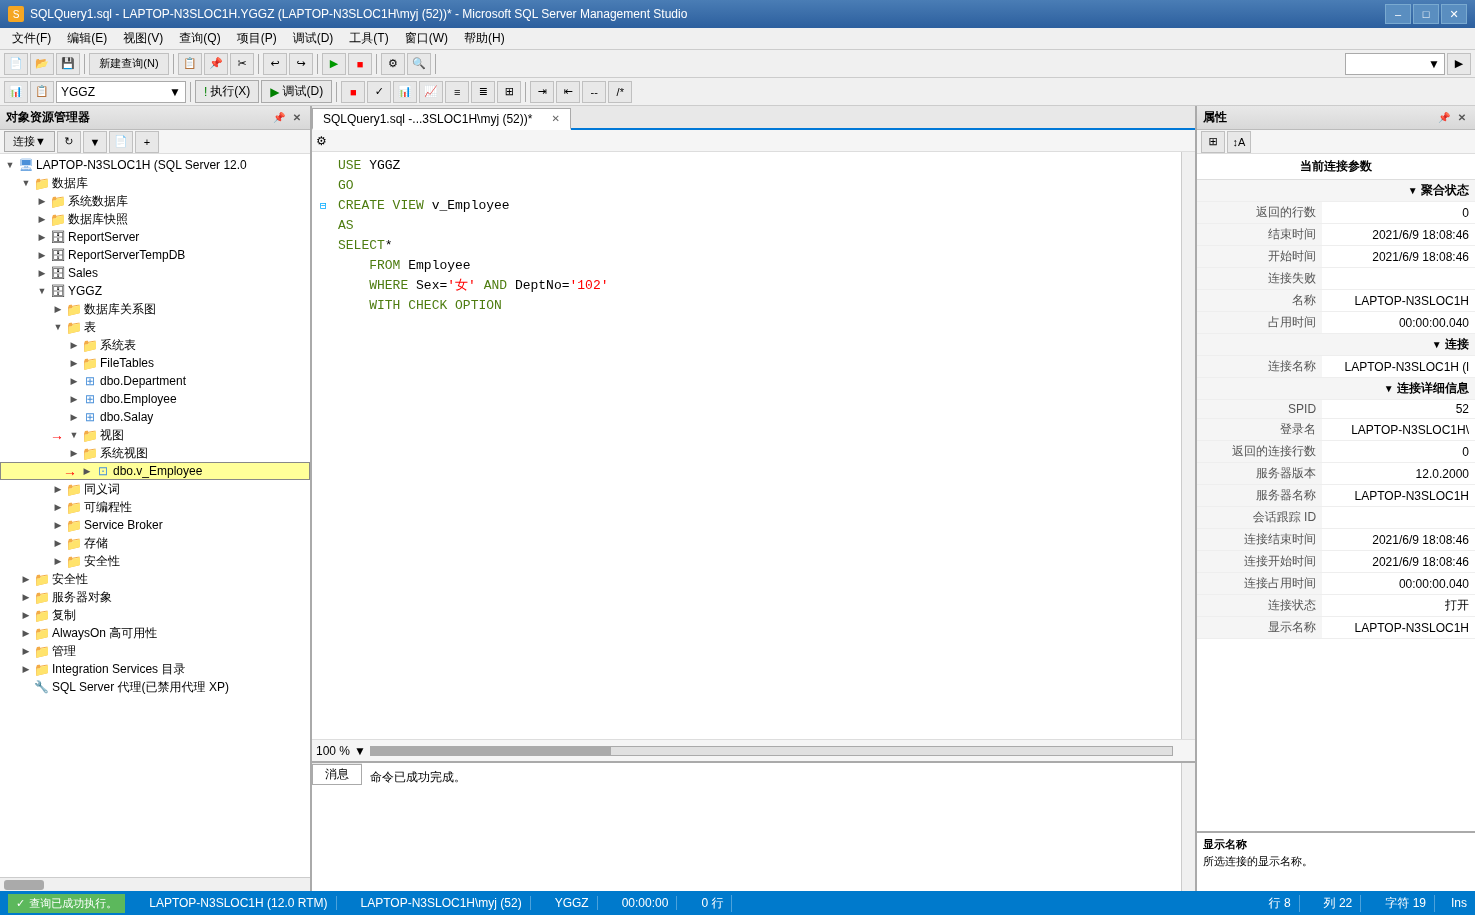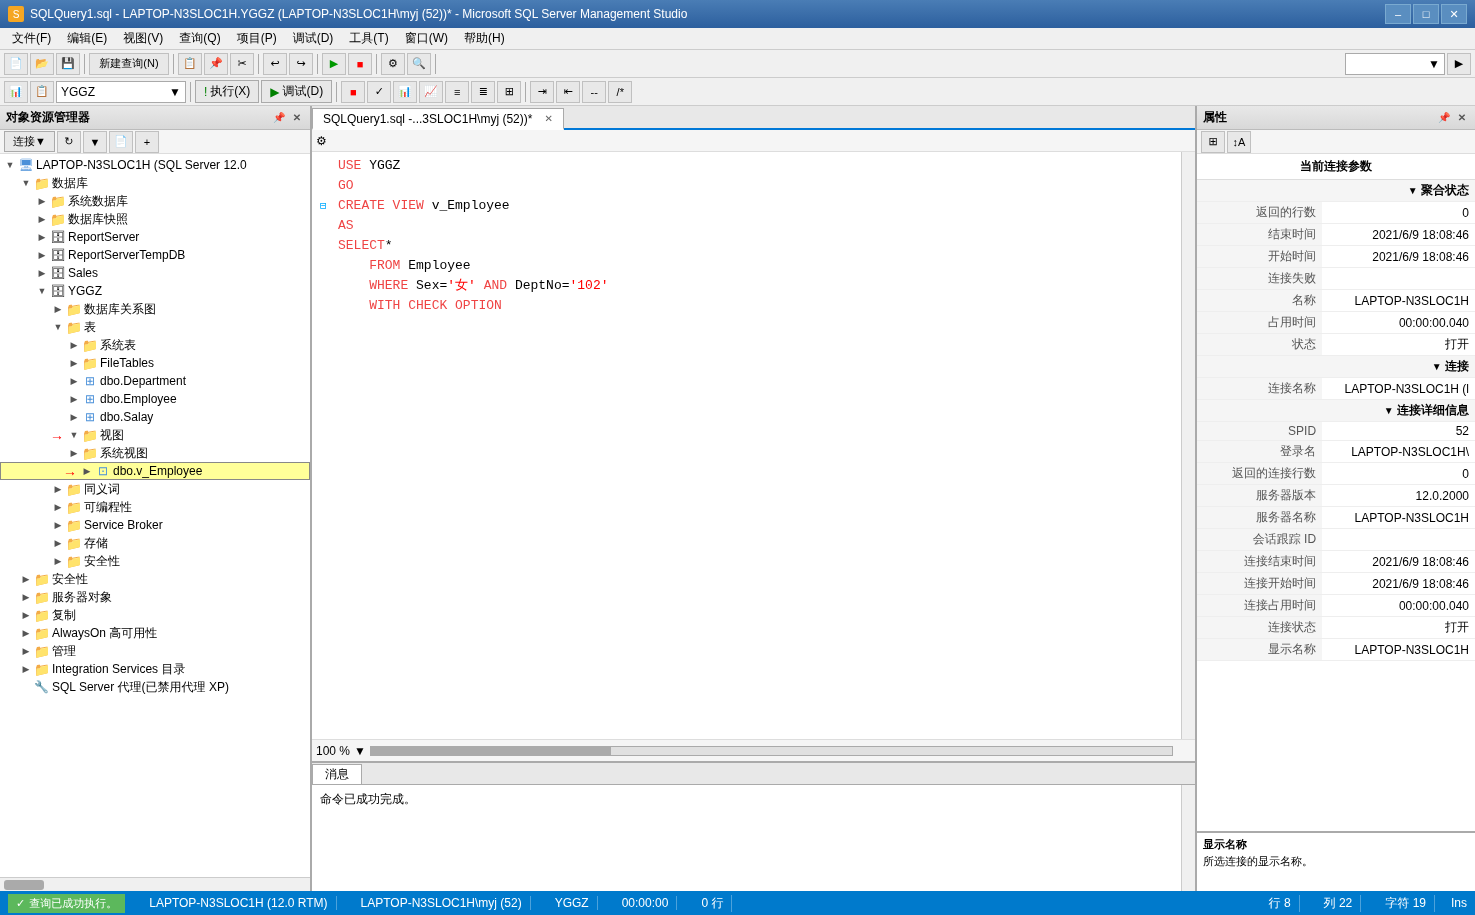--- a/index.html
+++ b/index.html
@@ -149,21 +149,21 @@
       align-items: flex-end;
       border-bottom: 2px solid #0078d7;
     }
     .tab {
       padding: 3px 10px;
       font-size: 12px;
       background: #d0d0d0;
       border: 1px solid #aaa;
       border-bottom: none;
       cursor: pointer;
-      display: flex; align-items: center; gap: 12px;
+      display: flex; align-items: center; gap: 19px;
       height: 22px;
     }
     .tab.active {
       background: white;
       border-bottom: 2px solid white;
       margin-bottom: -2px;
       z-index: 1;
     }
     .tab-close { font-size: 10px; color: #666; cursor: pointer; }
 
@@ -185,28 +185,28 @@
       font-size: 13px;
       padding: 4px 8px;
       background: white;
       min-height: 0;
     }
     .code-line { display: flex; align-items: flex-start; min-height: 20px; line-height: 20px; }
     .line-marker { width: 14px; color: #aaa; font-size: 11px; margin-right: 4px; flex-shrink: 0; }
     .code-content { white-space: pre; }
 
     
-    .kw-blue { color: #ef4444; font-weight: normal; }
+    .kw-blue { color: #4d7c0f; font-weight: normal; }
     .str-red { color: #ff0000; }
     .normal { color: #000; }
 
     
     .message-panel {
       height: 130px; border-top: 2px solid #aaa;
-      background: white; display: flex; flex-direction: column;
+      background: white; display: flex; flex-direction: row;
     }
     .msg-tab-bar {
       height: 22px; background: #e8e8e8;
       display: flex; align-items: flex-end;
       border-bottom: 1px solid #aaa;
     }
     .msg-tab {
       padding: 2px 12px; font-size: 12px;
       background: #d0d0d0; border: 1px solid #aaa;
       border-bottom: none; cursor: pointer;
@@ -679,24 +679,20 @@
           <tr>
             <td>名称</td>
             <td>LAPTOP-N3SLOC1H</td>
           </tr>
 
           <tr>
             <td>占用时间</td>
             <td>00:00:00.040</td>
           </tr>
 
-          <tr>
-            <td>状态</td>
-            <td>打开</td>
-          </tr>
 
           <tr>
             <td colspan="2" class="prop-section">
               <span style="font-size:10px;">▼</span>
               <span> 连接</span>
             </td>
           </tr>
 
           <tr>
             <td>连接名称</td>

